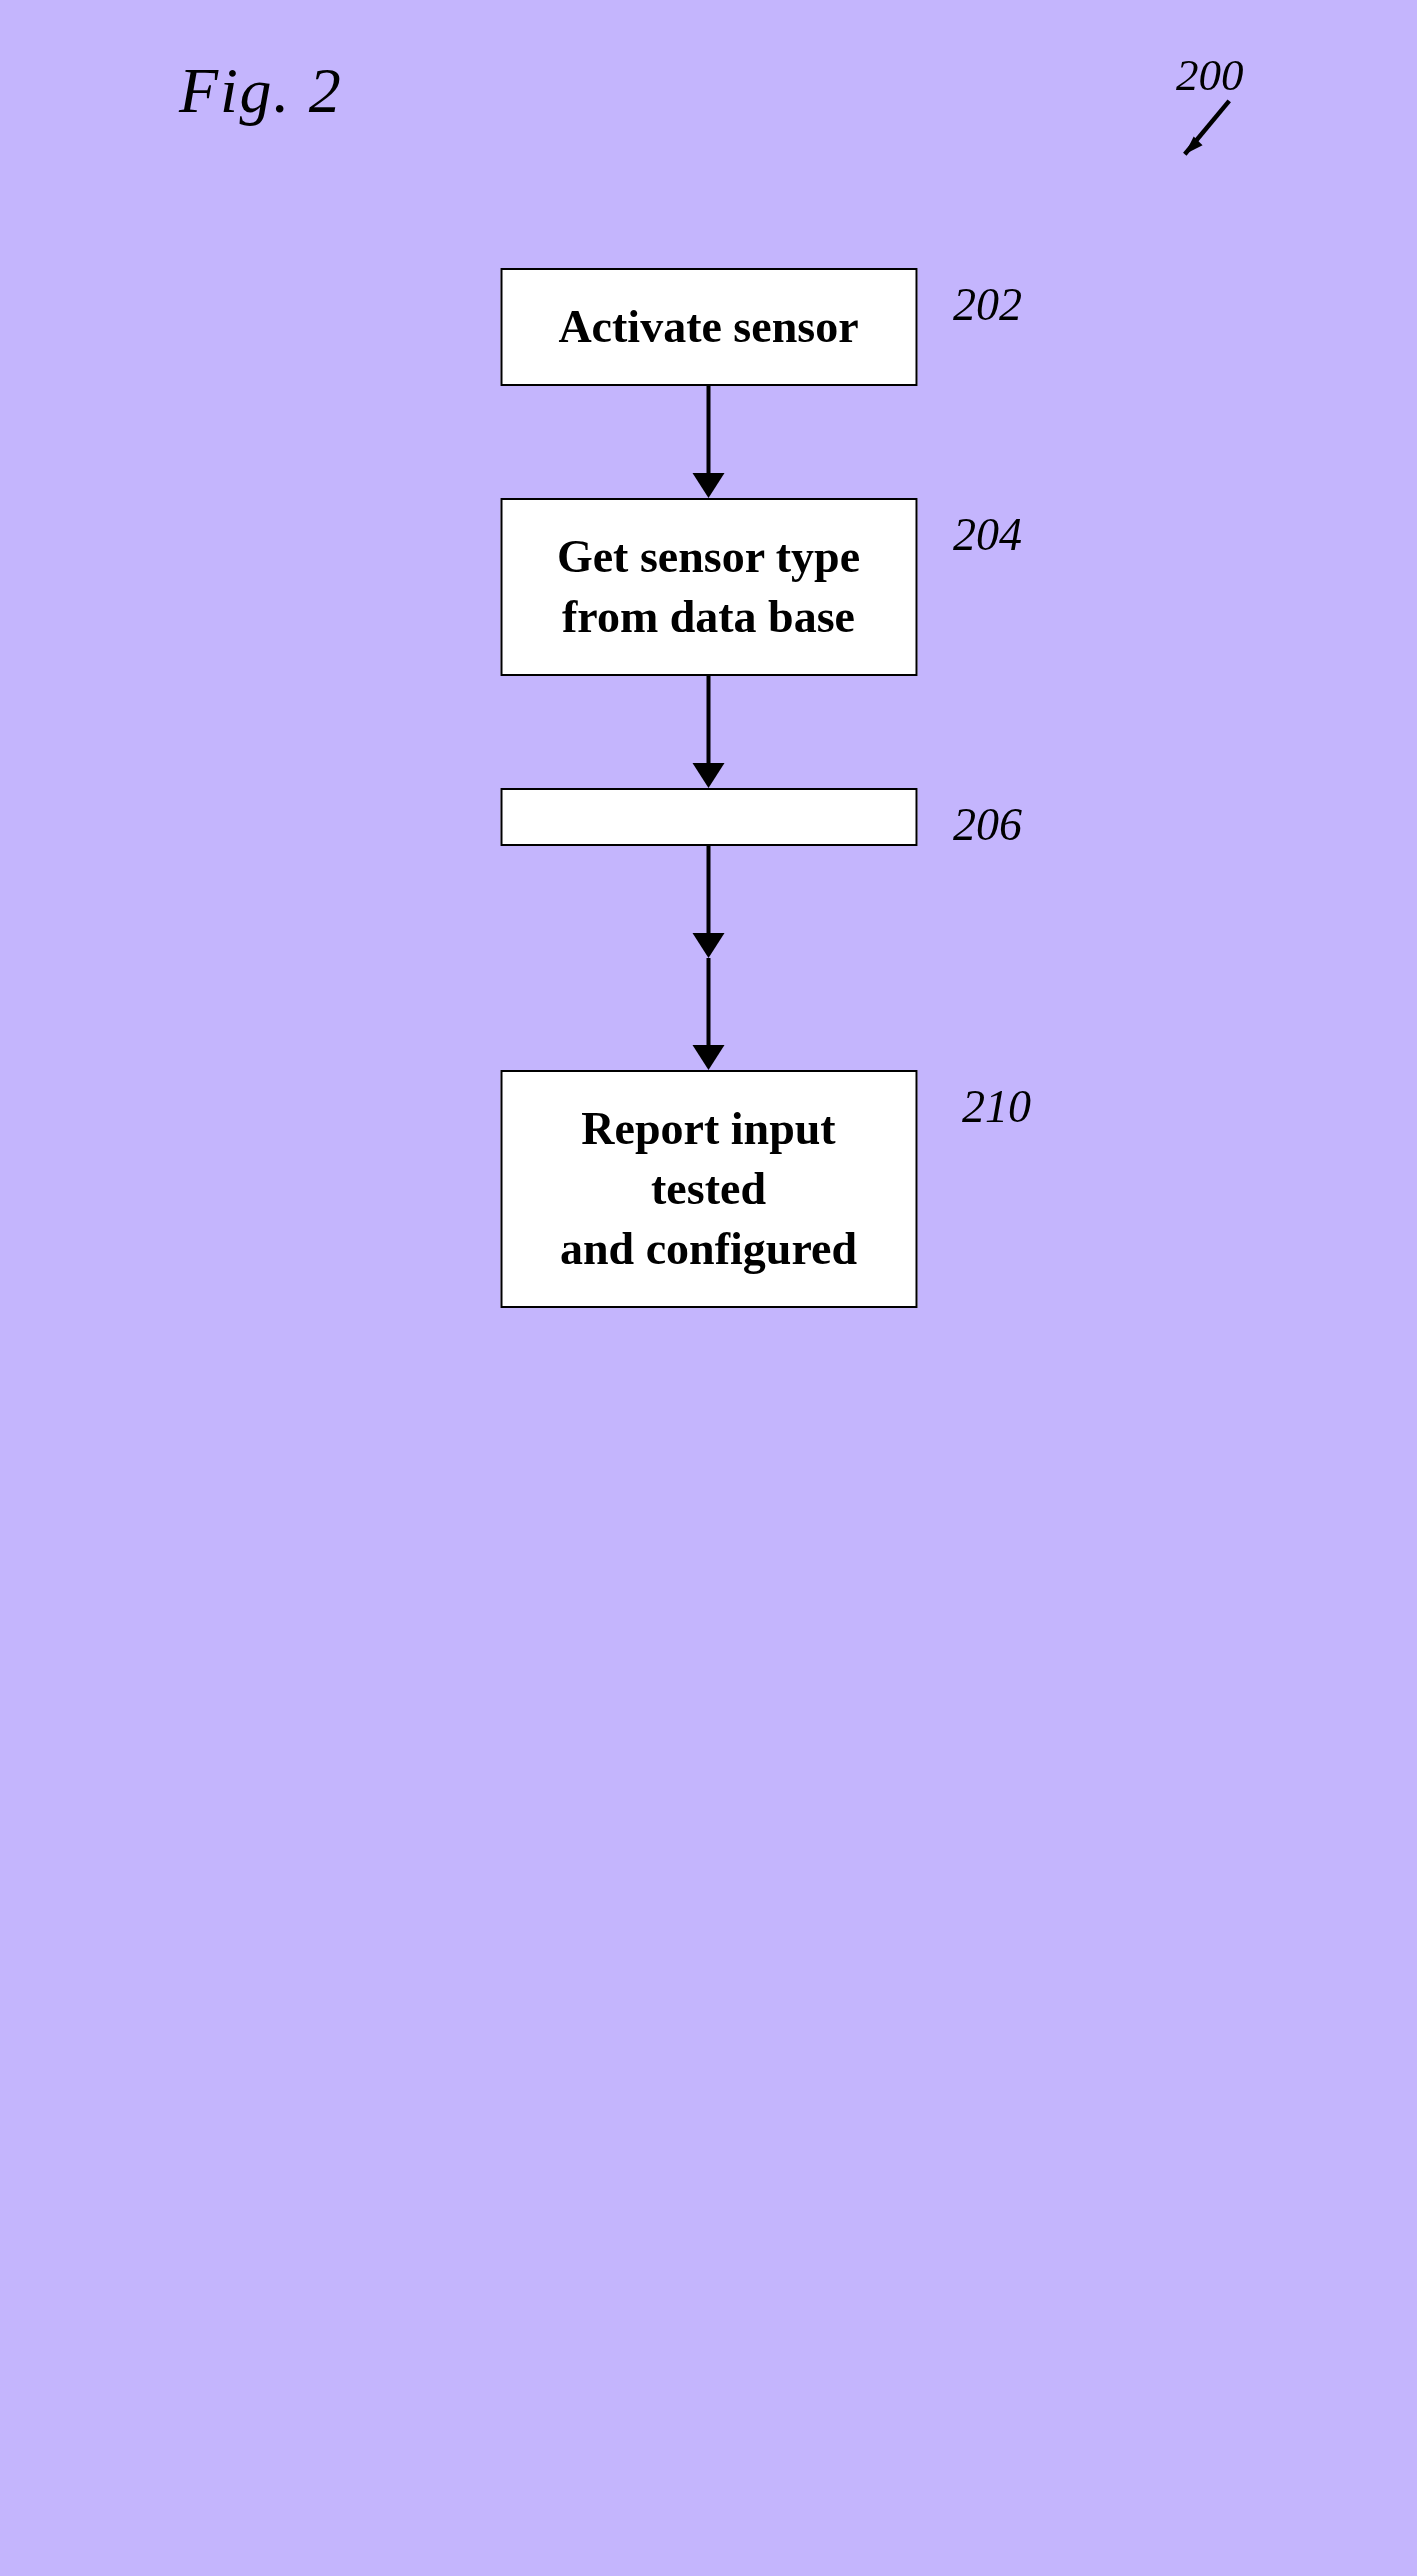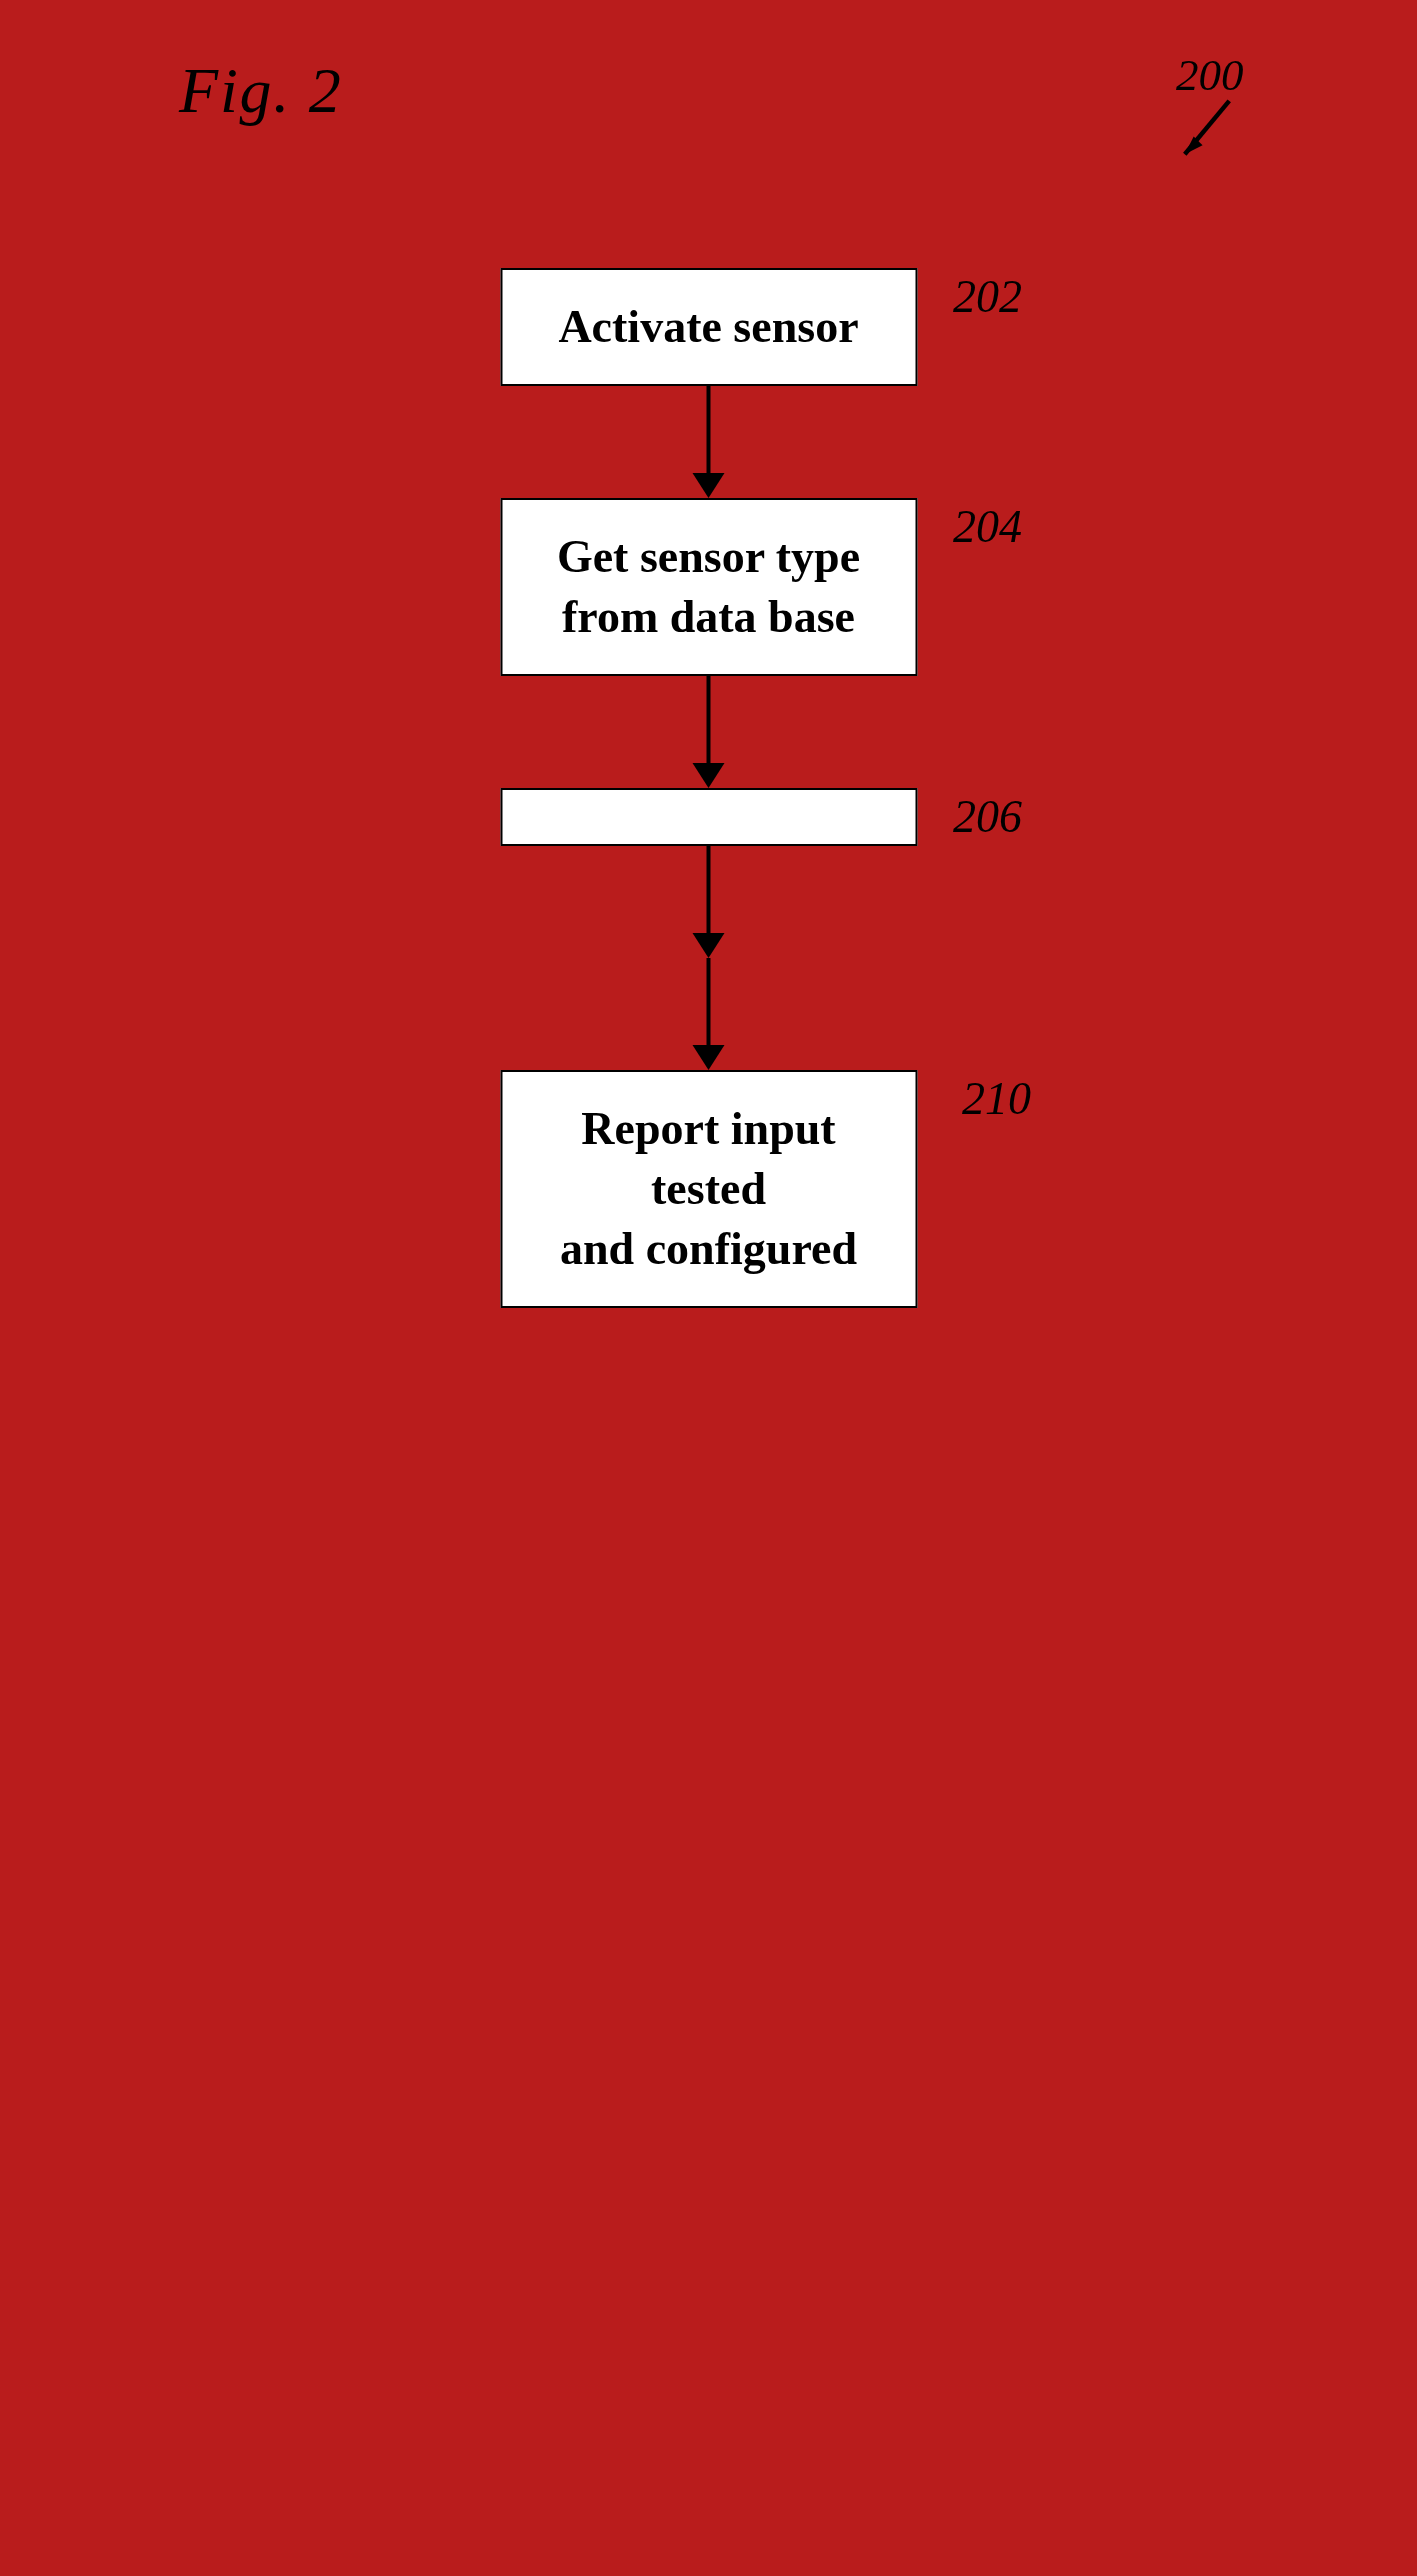--- a/index.html
+++ b/index.html
@@ -14,21 +14,21 @@
       width: 1417px;
       height: 2576px;
       position: relative;
       overflow: hidden;
     }
 
     .page-container {
       width: 1417px;
       height: 2576px;
       position: relative;
-      background: #b91c1c;
+      background: #c4b5fd;
     }
 
     .fig-title {
       position: absolute;
       top: 54px;
       left: 179px;
       font-size: 64px;
       font-style: italic;
       font-weight: normal;
       letter-spacing: 1.8px;
@@ -57,21 +57,21 @@
 
     .flow-box-text {
       font-size: 46px;
       font-weight: bold;
       line-height: 1.3;
     }
 
     .box-label {
       position: absolute;
       right: -107px;
-      top: 0;
+      top: 8px;
       font-size: 46px;
       font-style: italic;
       white-space: nowrap;
     }
 
     .connector {
       width: 3.6px;
       background: #000000;
       height: 89px;
       position: relative;

